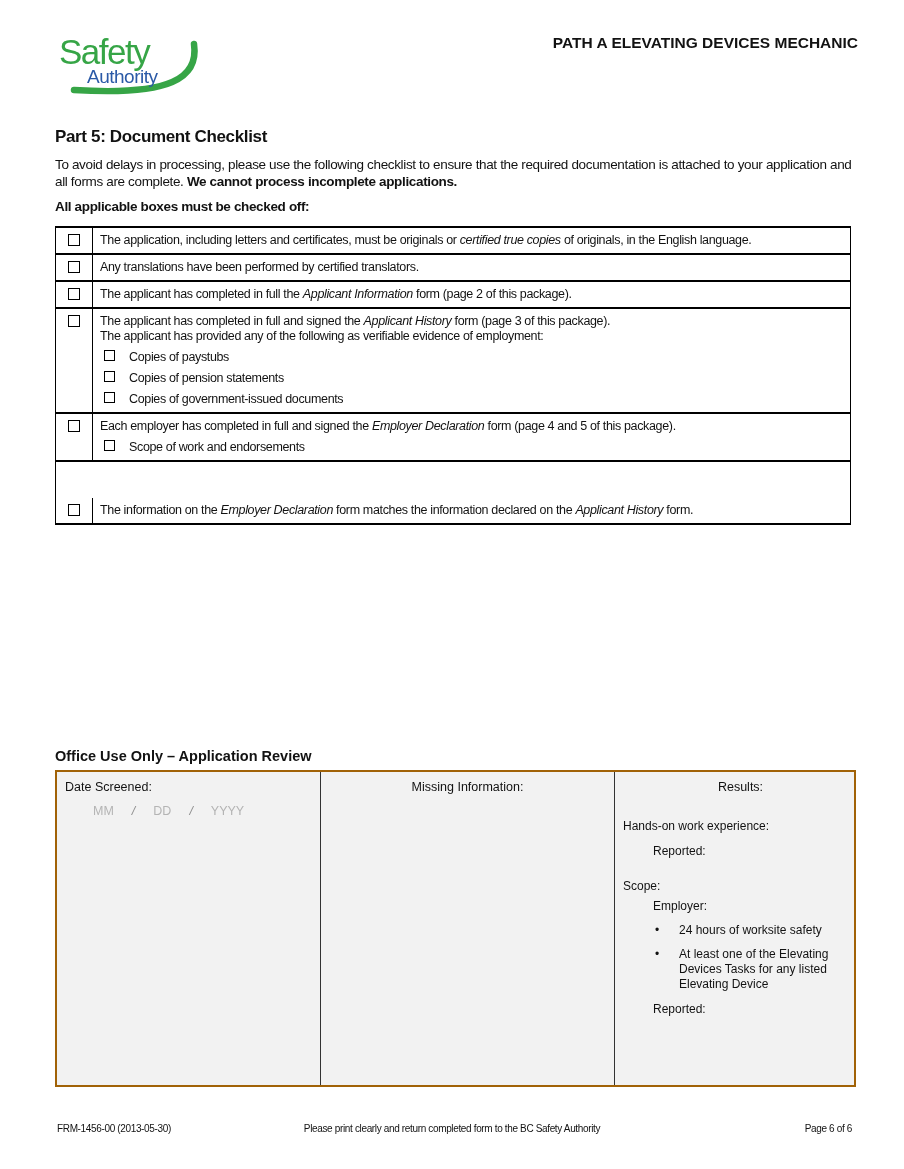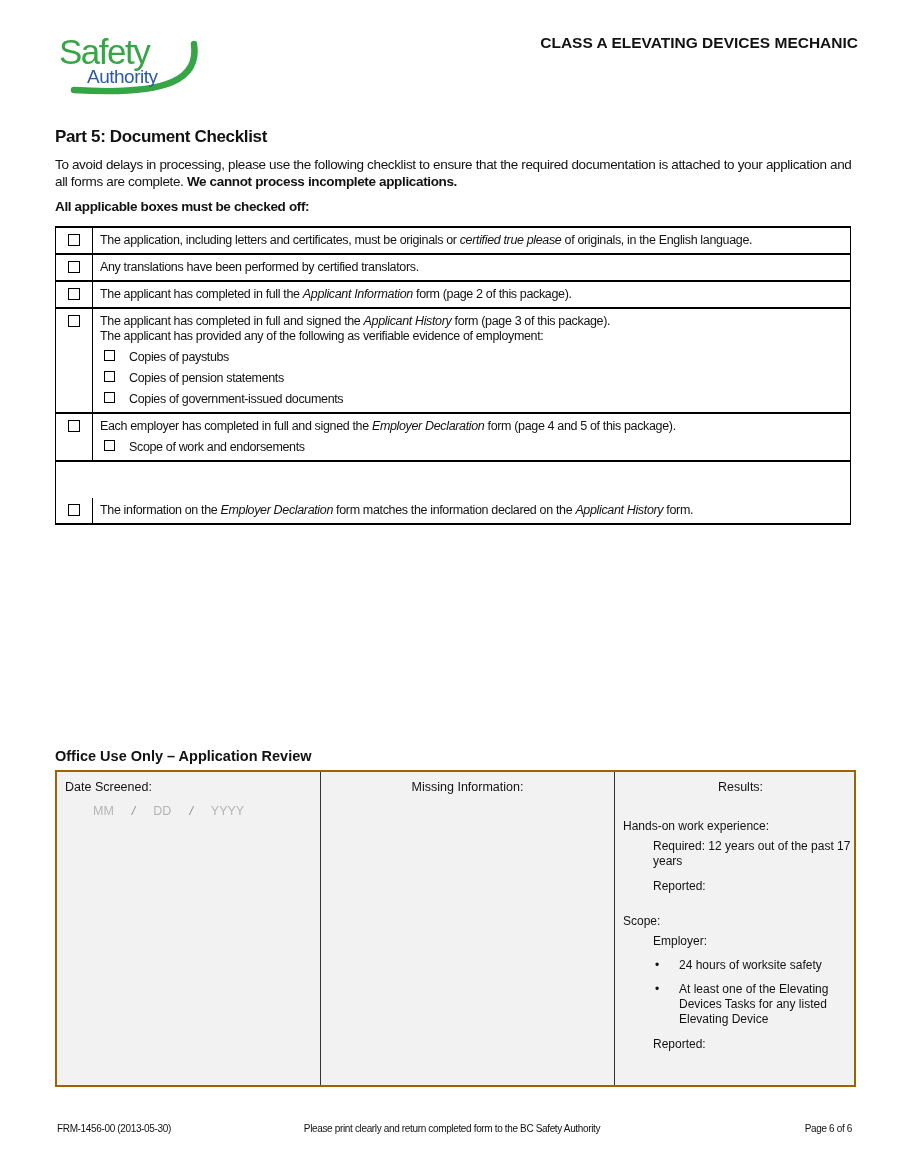--- a/index.html
+++ b/index.html
@@ -103,34 +103,34 @@
 
   <div class="logo">
     <svg width="150" height="76" viewBox="0 0 150 76">
       <path d="M 137 8 C 142 42 114 60 17 54" fill="none" stroke="#36a546" stroke-width="6.5" stroke-linecap="round"></path>
     </svg>
     <div class="logo-word1">Safety</div>
     <div class="logo-word2">Authority</div>
   </div>
 
   <div class="doc-title">
-    <div>CLASS A ELEVATING DEVICES MECHANIC</div>
+    <div>PATH A ELEVATING DEVICES MECHANIC</div>
   </div>
 
   <div class="part5 narrow">Part 5: Document Checklist</div>
   <div class="intro narrow"><span>To avoid delays in processing, please use the following checklist to ensure that the required documentation is attached to your application and all forms are complete. </span><b>We cannot process incomplete applications.</b></div>
   <div class="instruction narrow">All applicable boxes must be checked off:</div>
 
   <div class="chk-table narrow">
       <div class="chk-row">
         <div class="chk-box-cell">
           <span class="checkbox"></span>
         </div>
         <div class="chk-text-cell">
-          <div class="chk-line"><span>The application, including letters and certificates, must be originals or </span><span class="it">certified true please</span><span> of originals, in the English language.</span></div>
+          <div class="chk-line"><span>The application, including letters and certificates, must be originals or </span><span class="it">certified true copies</span><span> of originals, in the English language.</span></div>
         </div>
       </div>
       <div class="chk-row">
         <div class="chk-box-cell">
           <span class="checkbox"></span>
         </div>
         <div class="chk-text-cell">
           <div class="chk-line"><span>Any translations have been performed by certified translators.</span></div>
         </div>
       </div>
@@ -193,21 +193,20 @@
         <span class="ph">MM</span><span class="slash">/</span><span class="ph">DD</span><span class="slash">/</span><span class="ph">YYYY</span>
       </div>
     </div>
     <div class="office-col office-col2">
       <div class="office-label">Missing Information:</div>
       <div class="fill-area"></div>
     </div>
     <div class="office-col office-col3">
       <div class="results-title">Results:</div>
       <div class="res res-top">Hands-on work experience:</div>
-      <div class="res res-indent">Required: 12 years out of the past 17 years</div>
       <div class="res res-indent res-gap">Reported:</div>
       <div class="res res-section">Scope:</div>
       <div class="res res-indent">Employer:</div>
       <div class="bullet-row">
         <span class="bullet-dot">•</span>
         <span class="bullet-text">24 hours of worksite safety</span>
       </div>
       <div class="bullet-row">
         <span class="bullet-dot">•</span>
         <span class="bullet-text">At least one of the Elevating Devices Tasks for any listed Elevating Device</span>

